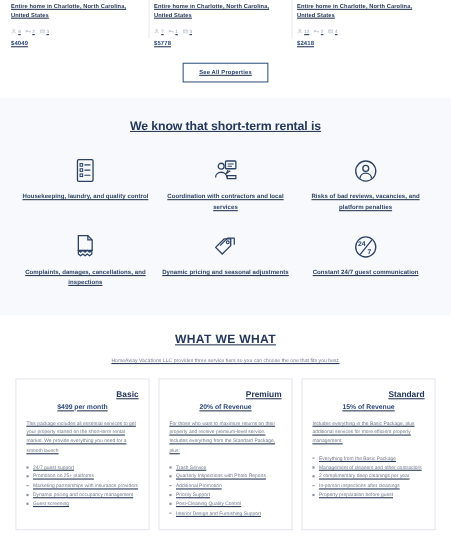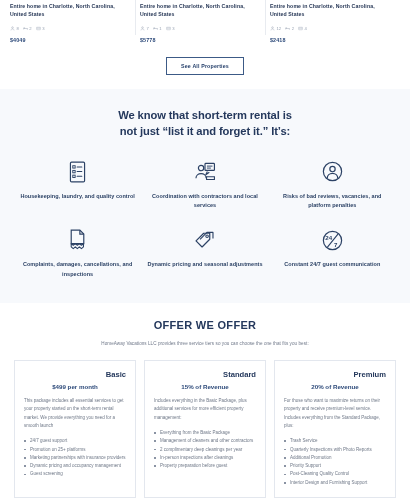--- a/index.html
+++ b/index.html
@@ -3,21 +3,21 @@
 <meta charset="utf-8">
 <style>
   * { margin:0; padding:0; box-sizing:border-box; }
   html,body { width:410px; height:504px; }
   body {
     font-family:"Liberation Sans", sans-serif;
     background:#ffffff;
     color:#2d3e5a;
     overflow:hidden;
   }
-  .page { width:410px; height:504px; position:relative; }
+  .page { width:410px; height:504px; position:relative;text-decoration:underline; }
 
   
   .listings {
     display:flex;
     padding:0 10px;
     gap:8px;
   }
   .prop-card { width:122px; position:relative; }
   .prop-card + .prop-card:before {
     content:"";
@@ -266,21 +266,20 @@
   </div>
 
   <div class="see-all-wrap">
     <button class="see-all-btn">See All Properties</button>
   </div>
 
   <div class="light-section">
 
     <div class="sec-heading">
       <div>We know that short-term rental is</div>
-      <div>not just “list it and forget it.” It’s:</div>
     </div>
 
     <div class="feature-grid">
 
       <div class="feature">
         <div class="feature-icon">
           <svg width="19" height="22" viewBox="0 0 24 28">
               <rect x="3" y="1.5" width="18" height="25" rx="1.5" fill="none" stroke="#2c4265" stroke-width="1.5"></rect>
               <rect x="6" y="6" width="3" height="3" fill="none" stroke="#2c4265" stroke-width="1.2"></rect>
               <rect x="6" y="12" width="3" height="3" fill="none" stroke="#2c4265" stroke-width="1.2"></rect>
@@ -351,61 +350,61 @@
               <path d="M19.5 5.5L7 21" stroke="#2c4265" stroke-width="1.4" stroke-linecap="round"></path>
             </svg>
         </div>
         <div class="feature-label">Constant 24/7 guest communication</div>
       </div>
 
     </div>
   </div>
 
   <div class="offer-section">
-    <div class="offer-title">OFFER WE OFFER</div>
+    <div class="offer-title">WHAT WE WHAT</div>
     <div class="offer-sub">HomeAway Vacations LLC provides three service tiers so you can choose the one that fits you best:</div>
 
     <div class="tiers">
 
       <div class="tier">
         <div class="tier-name">Basic</div>
         <div class="tier-price">$499 per month</div>
         <div class="tier-desc">This package includes all essential services to get your property started on the short-term rental market. We provide everything you need for a smooth launch</div>
         <ul class="tier-list">
           <li>24/7 guest support</li>
           <li>Promotion on 25+ platforms</li>
           <li>Marketing partnerships with insurance providers</li>
           <li>Dynamic pricing and occupancy management</li>
           <li>Guest screening</li>
-        </ul>
-      </div>
-
-      <div class="tier">
-        <div class="tier-name">Standard</div>
-        <div class="tier-price">15% of Revenue</div>
-        <div class="tier-desc">Includes everything in the Basic Package, plus additional services for more efficient property management:</div>
-        <ul class="tier-list">
-          <li>Everything from the Basic Package</li>
-          <li>Management of cleaners and other contractors</li>
-          <li>2 complimentary deep cleanings per year</li>
-          <li>In-person inspections after cleanings</li>
-          <li>Property preparation before guest</li>
         </ul>
       </div>
 
       <div class="tier">
         <div class="tier-name">Premium</div>
         <div class="tier-price">20% of Revenue</div>
         <div class="tier-desc">For those who want to maximize returns on their property and receive premium-level service. Includes everything from the Standard Package, plus:</div>
         <ul class="tier-list">
           <li>Trash Service</li>
           <li>Quarterly Inspections with Photo Reports</li>
           <li>Additional Promotion</li>
           <li>Priority Support</li>
           <li>Post-Cleaning Quality Control</li>
           <li>Interior Design and Furnishing Support</li>
         </ul>
       </div>
 
+      <div class="tier">
+        <div class="tier-name">Standard</div>
+        <div class="tier-price">15% of Revenue</div>
+        <div class="tier-desc">Includes everything in the Basic Package, plus additional services for more efficient property management:</div>
+        <ul class="tier-list">
+          <li>Everything from the Basic Package</li>
+          <li>Management of cleaners and other contractors</li>
+          <li>2 complimentary deep cleanings per year</li>
+          <li>In-person inspections after cleanings</li>
+          <li>Property preparation before guest</li>
+        </ul>
+      </div>
+
     </div>
   </div>
 
 </div>
 
 </body></html>

